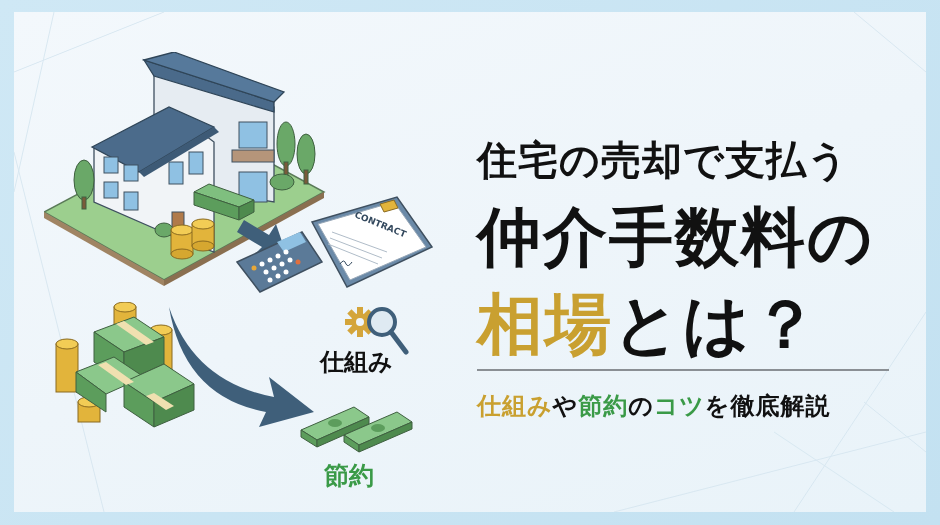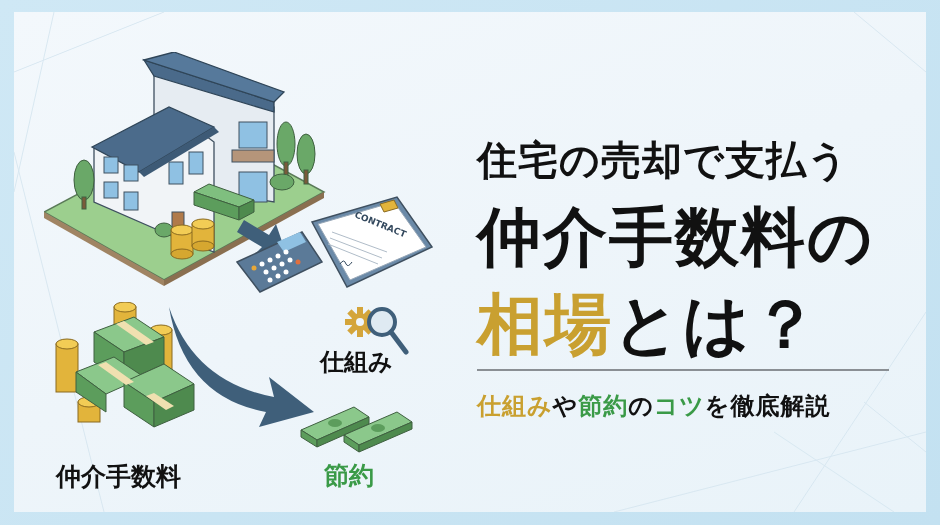--- a/index.html
+++ b/index.html
@@ -176,21 +176,20 @@
       <polygon points="2,35 18,45 18,52 2,42" fill="#5c9d5c"></polygon>
       <polygon points="18,45 70,22 70,29 18,52" fill="#4e8a4e"></polygon>
       <polygon points="45,40 98,17 113,27 60,50" fill="#8bc88b"></polygon>
       <polygon points="45,40 60,50 60,57 45,47" fill="#5c9d5c"></polygon>
       <polygon points="60,50 113,27 113,34 60,57" fill="#4e8a4e"></polygon>
     </g>
     <ellipse cx="36" cy="28" rx="7" ry="4" fill="#5c9d5c"></ellipse>
     <ellipse cx="79" cy="33" rx="7" ry="4" fill="#5c9d5c"></ellipse>
   </svg>
 
-  <div class="label lbl-fee">仲介手数料</div>
   <div class="label lbl-mech">仕組み</div>
   <div class="label lbl-save">節約</div>
 
   <div class="title t2">仲介手数料の</div>
   <div class="title t1">住宅の売却で支払う</div>
   <div class="title t3"><span class="gold">相場</span><span>とは？</span></div>
 
   <div class="divider"></div>
 
   <div class="subtitle"><span class="gold">仕組み</span><span>や</span><span class="green">節約</span><span>の</span><span class="green">コツ</span><span>を徹底解説</span></div>

